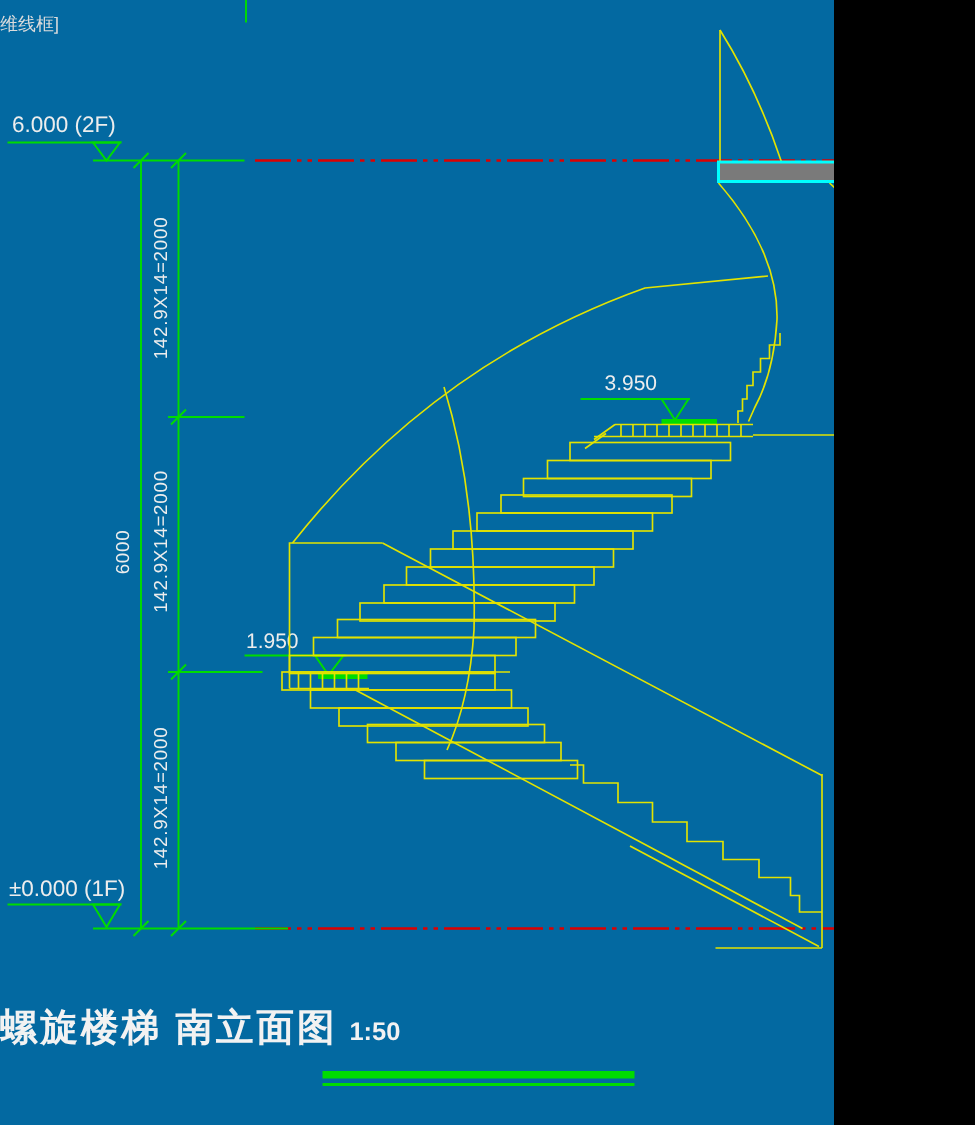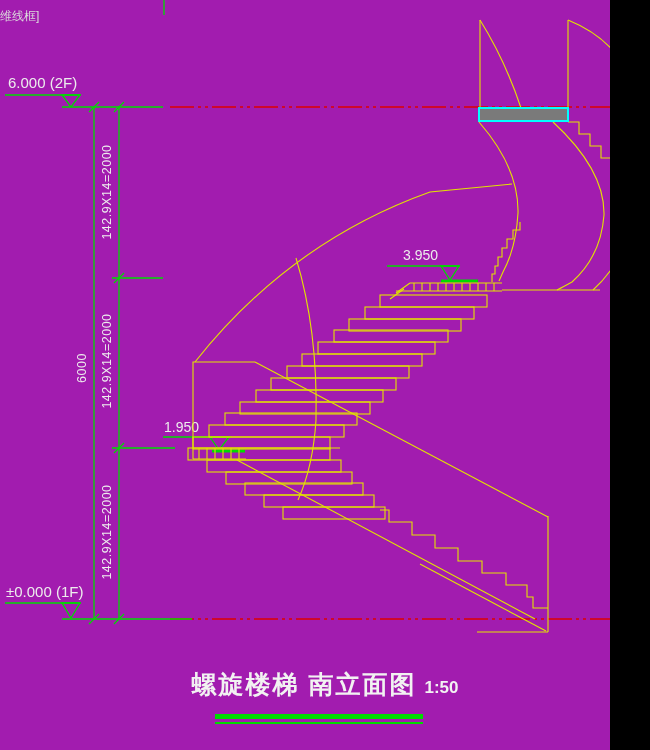--- a/index.html
+++ b/index.html
@@ -1,23 +1,23 @@
 <!DOCTYPE html>
 <html><head>
 <meta charset="utf-8">
 <style>
   html,body{margin:0;padding:0;background:#000;}
-  #screen{position:relative;width:610px;height:750px;background:#a21caf;overflow:hidden;
+  #screen{position:relative;width:556px;height:750px;background:#0369a1;overflow:hidden;
           font-family:"Liberation Sans",sans-serif;}
   svg text{font-family:"Liberation Sans","DejaVu Sans",sans-serif;}
   .dimtxt{fill:#ededed;font-size:12.5px;letter-spacing:.5px;}
   .elevtxt{fill:#ededed;font-size:15px;}
   .viewport-label{position:absolute;left:0px;top:8px;color:#dcdcdc;font-size:12px;
           font-family:"Liberation Sans","DejaVu Sans",sans-serif;}
-  .title-block{position:absolute;left:0;top:668px;width:650px;text-align:center;color:#f2f2f2;}
+  .title-block{position:absolute;left:0;top:668px;width:650px;color:#f2f2f2;}
   .title-main{font-size:25px;font-weight:bold;letter-spacing:2px;}
   .title-scale{font-size:17px;font-weight:bold;margin-left:8px;}
   .g-line{stroke:#00dc00;stroke-width:1.3;fill:none;}
   .g-thick{stroke:#00dc00;stroke-width:3.2;fill:none;}
   .y-line{stroke:#e3e300;stroke-width:1.1;fill:none;}
   .r-line{stroke:#de0000;stroke-width:1.6;fill:none;}
 </style>
 </head>
 <body>
 

